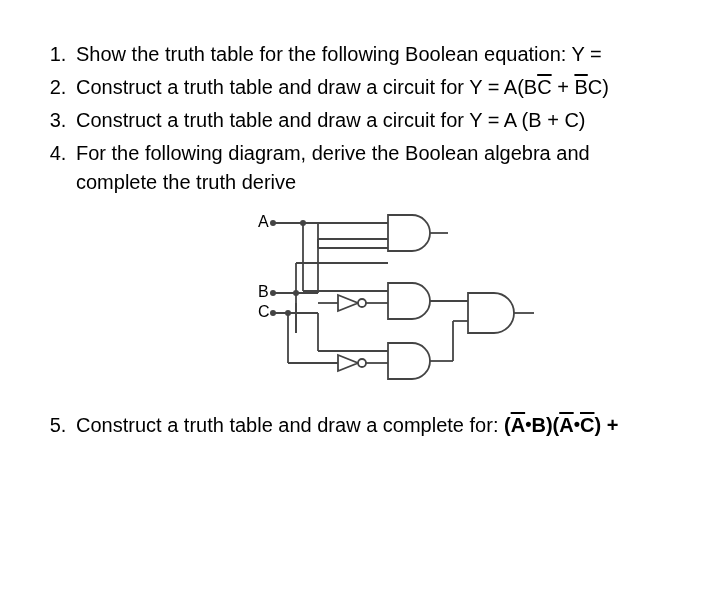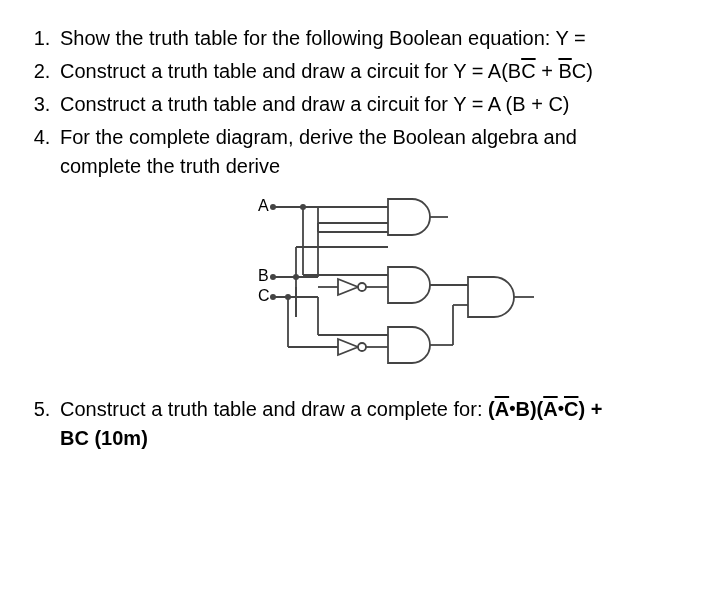--- a/index.html
+++ b/index.html
@@ -7,21 +7,21 @@
     padding: 24px 28px;
     font-family: Arial, Helvetica, sans-serif;
     font-size: 20px;
     color: #000;
     background: #fff;
     width: 723px;
     box-sizing: border-box;
     line-height: 1.45;
   }
   ol {
-    margin: 0;
+    margin: 16px;
     padding-left: 28px;
   }
   li {
     margin-bottom: 4px;
     padding-left: 4px;
   }
   .indent-block {
     display: block;
   }
   .ov { 
@@ -64,21 +64,21 @@
 
   <li>
     <span>Construct a truth table and draw a circuit for Y = A(B</span><span class="ov">C</span><span> + </span><span class="ov">B</span><span>C)</span>
   </li>
 
   <li>
     <span>Construct a truth table and draw a circuit for Y = A (B  + C)</span>
   </li>
 
   <li>
-    <span>For the complete diagram, derive the Boolean algebra and</span>
+    <span>For the following diagram, derive the Boolean algebra and</span>
     <span class="indent-block">complete the truth derive</span>
 
     <div class="diagram-wrap">
       <svg class="diagram" viewBox="0 0 320 190">
 
         <text x="40" y="24" class="lbl">A</text>
         <text x="40" y="94" class="lbl">B</text>
         <text x="40" y="114" class="lbl">C</text>
 
         <line class="wire" x1="55" y1="20" x2="100" y2="20"></line>
@@ -131,16 +131,15 @@
         <line class="wire" x1="235" y1="118" x2="250" y2="118"></line>
         <line class="wire" x1="250" y1="98" x2="250" y2="98"></line>
         <path class="gate" d="M250 90 h26 a20 20 0 0 1 0 40 h-26 z"></path>
         <line class="wire" x1="296" y1="110" x2="316" y2="110"></line>
       </svg>
     </div>
   </li>
 
   <li>
     <span>Construct a truth table and draw a complete for: </span><b><span>(</span><span class="ov">A</span><span class="dot">•</span><span>B)</span><span>(</span><span class="ov">A</span><span class="dot">•</span><span class="ov">C</span><span>)</span><span> +</span></b>
-    <span class="indent-block"><b>BC   (10m)</b></span>
   </li>
 
 </ol>
 
 </body></html>

